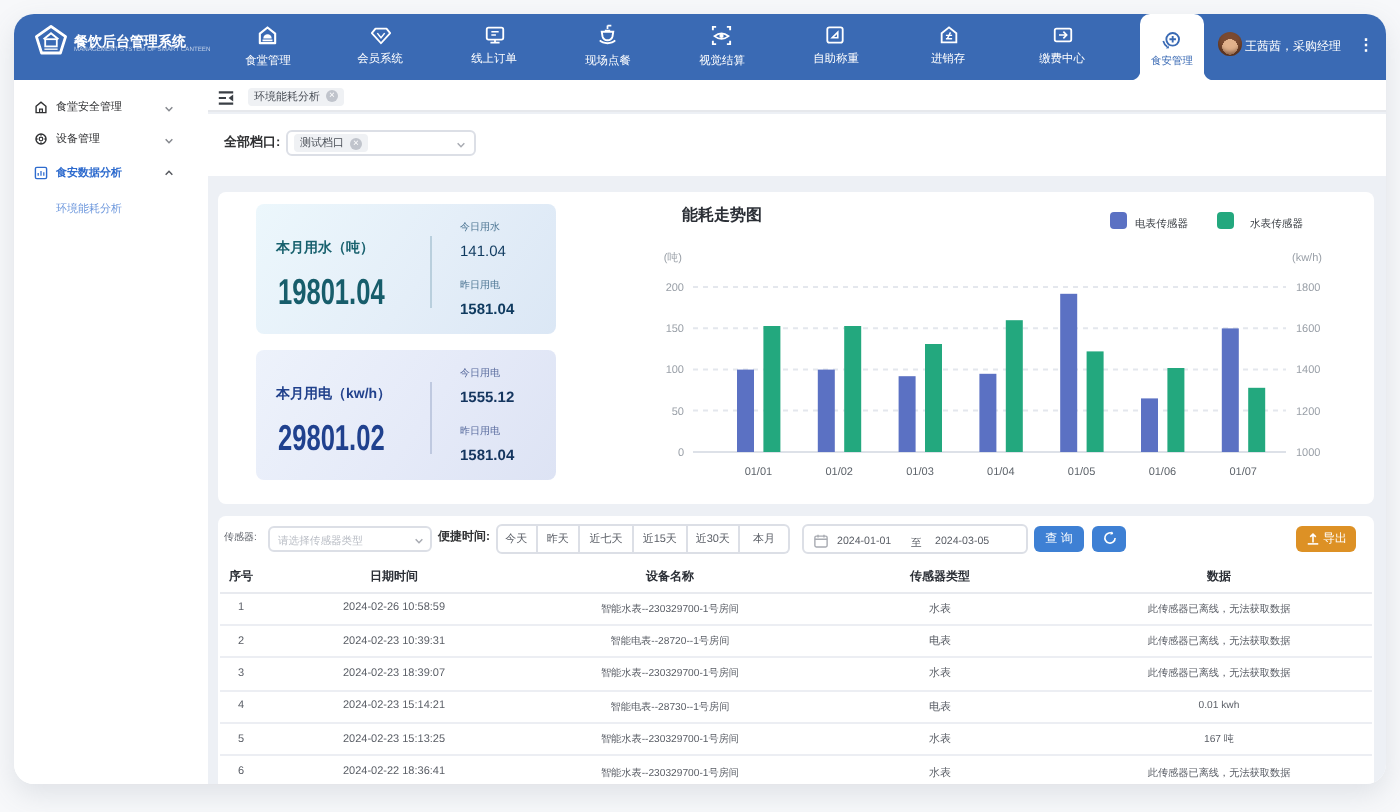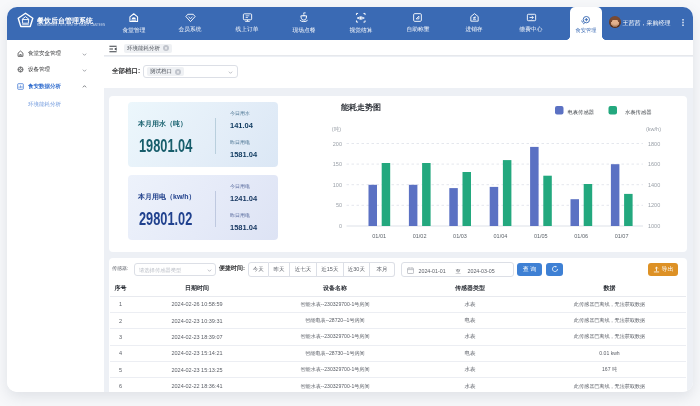--- a/index.html
+++ b/index.html
@@ -177,30 +177,30 @@
             <path d="M1 2 L3 4 L5 2" fill="none" stroke="#a8abb2" stroke-width="0.9"></path>
           </svg>
       </div>
     </div>
     <div id="panel1">
       <div class="statcard" style="top:6px;height:65px;background:linear-gradient(125deg,#ecf7fc 0%,#e4eef8 55%,#dbe7f5 100%)">
         <div class="abs" style="left:10px;top:17px;font-size:7px;font-weight:bold;color:#18616e;white-space:nowrap">本月用水（吨）</div>
         <div class="abs" style="left:11px;top:34px;font-size:18px;font-weight:bold;color:#175d6b;white-space:nowrap;transform:scaleX(.71);transform-origin:0 0">19801.04</div>
         <div class="abs" style="left:87px;top:16px;width:1px;height:36px;background:#b9cfdd"></div>
         <div class="abs" style="left:102px;top:8px;font-size:5px;color:#4a7391">今日用水</div>
-        <div class="abs" style="left:102px;top:19px;font-size:7.5px;font-weight:bold;color:#0f3a5f">141.04</div>
+        <div class="abs" style="left:102px;top:19px;font-size:7.5px;font-weight:normal;color:#0f3a5f">141.04</div>
         <div class="abs" style="left:102px;top:37px;font-size:5px;color:#4a7391">昨日用电</div>
         <div class="abs" style="left:102px;top:48px;font-size:7.5px;font-weight:bold;color:#0f3a5f">1581.04</div>
       </div>
       <div class="statcard" style="top:79px;height:65px;background:linear-gradient(125deg,#edf2fb 0%,#e5eaf8 55%,#dde3f4 100%)">
         <div class="abs" style="left:10px;top:17px;font-size:7px;font-weight:bold;color:#21418c;white-space:nowrap">本月用电（kw/h）</div>
         <div class="abs" style="left:11px;top:34px;font-size:18px;font-weight:bold;color:#20418e;white-space:nowrap;transform:scaleX(.71);transform-origin:0 0">29801.02</div>
         <div class="abs" style="left:87px;top:16px;width:1px;height:36px;background:#bfc9e0"></div>
         <div class="abs" style="left:102px;top:8px;font-size:5px;color:#56699c">今日用电</div>
-        <div class="abs" style="left:102px;top:19px;font-size:7.5px;font-weight:bold;color:#14355f">1241.04</div>
+        <div class="abs" style="left:102px;top:19px;font-size:7.5px;font-weight:bold;color:#14355f">1555.12</div>
         <div class="abs" style="left:102px;top:37px;font-size:5px;color:#56699c">昨日用电</div>
         <div class="abs" style="left:102px;top:48px;font-size:7.5px;font-weight:bold;color:#14355f">1581.04</div>
       </div>
       <svg class="abs" style="left:0;top:0" width="578" height="156" viewBox="0 0 578 156">
         <text x="232" y="14" font-size="8" font-weight="bold" fill="#2b2f36">能耗走势图</text>
         <rect x="446" y="10" width="8.5" height="8.5" rx="2" fill="#5b71c3"></rect>
         <text x="458.5" y="17.5" font-size="5.3" fill="#3c4046">电表传感器</text>
         <rect x="499.5" y="10" width="8.5" height="8.5" rx="2" fill="#23a87e"></rect>
         <text x="516" y="17.5" font-size="5.3" fill="#3c4046">水表传感器</text>
         <text x="232" y="34.7" text-anchor="end" font-size="5.5" fill="#9aa0a8">(吨)</text>

